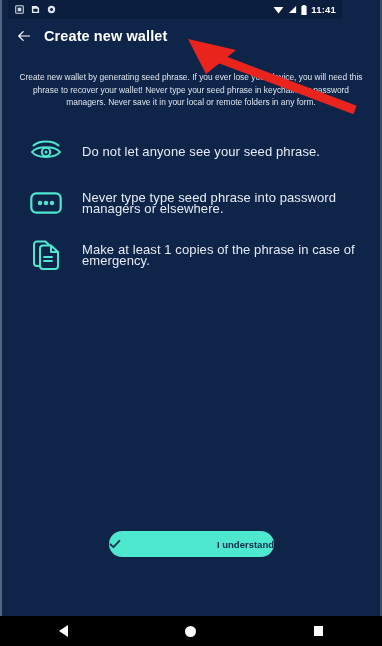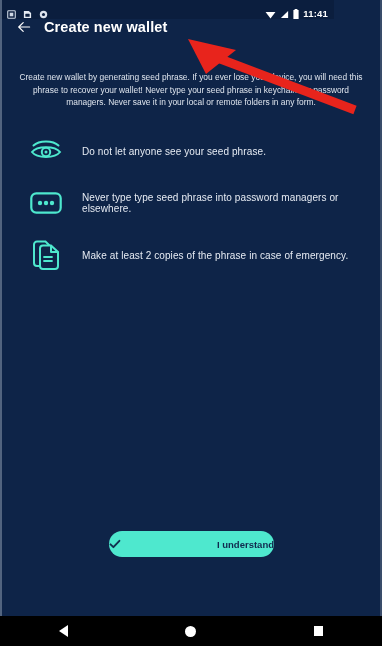--- a/index.html
+++ b/index.html
@@ -32,26 +32,26 @@
     width: 2px;
     height: 616px;
     background: #8a99ad;
     opacity: .35;
     z-index: 40;
   }
 
   
   .statusbar {
     position: absolute;
-    left: 0; top: 0;
+    left: 8px; top: 0;
     width: 334px;
     height: 19px;
     background: #0B1E3E;
     display: flex;
-    align-items: flex-end;
+    align-items: center;
     box-sizing: border-box;
     padding: 0 6px 0 7px;
     z-index: 30;
   }
   .sb-left {
     display: flex;
     align-items: center;
     gap: 7px;
   }
   .sb-right {
@@ -73,21 +73,21 @@
     line-height: 1;
   }
 
   
   .appbar {
     position: absolute;
     left: 0; top: 19px;
     width: 382px;
     height: 34px;
     display: flex;
-    align-items: flex-start;
+    align-items: center;
     padding-left: 16px;
     box-sizing: border-box;
     z-index: 20;
   }
   .back-arrow {
     width: 16px;
     height: 16px;
     flex: 0 0 auto;
   }
   .appbar-title {
@@ -128,21 +128,21 @@
     width: 44px;
     margin-left: 24px;
     flex: 0 0 44px;
     display: flex;
     align-items: center;
     justify-content: center;
   }
   .row-text {
     margin-left: 14px;
     color: #e6ebf3;
-    font-size: 10px;
+    font-size: 13px;
     line-height: 11px;
     letter-spacing: .1px;
   }
 
   
   .cta {
     position: absolute;
     left: 109px;
     top: 531px;
     width: 165px;
@@ -284,21 +284,21 @@
 
     <div class="row">
       <span class="row-icon">
         <svg width="28" height="30" viewBox="0 0 28 30">
           <path d="M2 4.5 a3 3 0 0 1 3-3 h8.5 L20 8 v15 a3 3 0 0 1-3 3 H5 a3 3 0 0 1-3-3 Z" fill="none" stroke="#4EE8CE" stroke-width="2"></path>
           <path d="M8 8.5 a3 3 0 0 1 3-3 h8 L26 12 v14 a3 3 0 0 1-3 3 H11 a3 3 0 0 1-3-3 Z" fill="#0E2448" stroke="#4EE8CE" stroke-width="2"></path>
           <path d="M19 5.5 V12 h6.4" fill="none" stroke="#4EE8CE" stroke-width="2" stroke-linejoin="round"></path>
           <path d="M12 17 h8 M12 21 h8" stroke="#4EE8CE" stroke-width="1.8" stroke-linecap="round"></path>
         </svg>
       </span>
-      <span class="row-text">Make at least 2 copies of the phrase in case of emergency.</span>
+      <span class="row-text">Make at least 1 copies of the phrase in case of emergency.</span>
     </div>
 
   </div>
 
   <button class="cta">
     <svg width="12" height="12" viewBox="0 0 12 12">
       <path d="M1.5 6.3 L4.4 9.2 L10.4 2.8" fill="none" stroke="#12304f" stroke-width="1.9" stroke-linecap="round" stroke-linejoin="round"></path>
     </svg>
     <span>I understand</span>
   </button>

